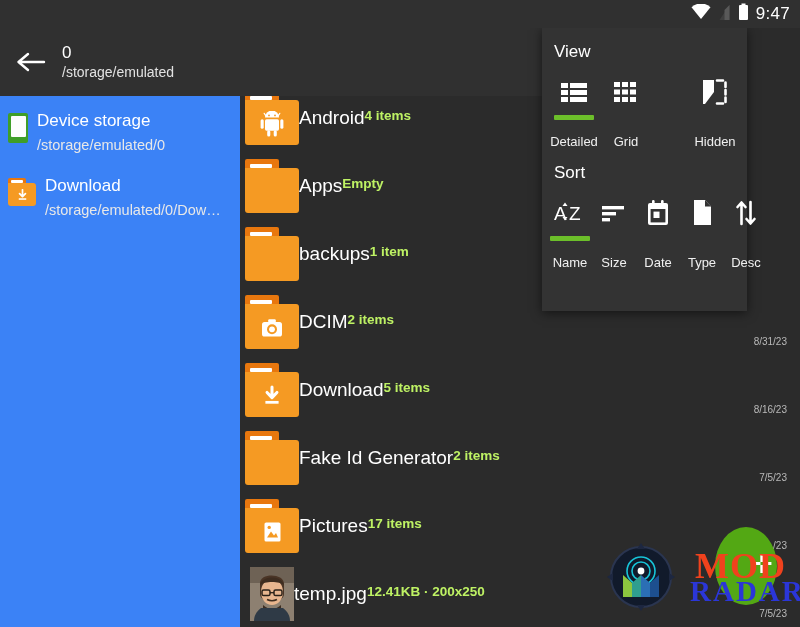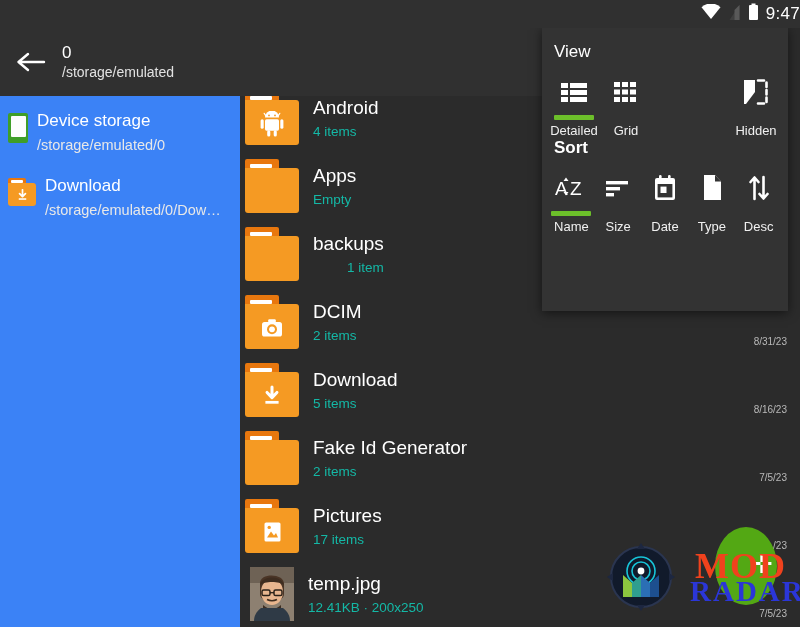--- a/index.html
+++ b/index.html
@@ -9,21 +9,21 @@
     font-family:"Liberation Sans", sans-serif;
     color:#ffffff;
     position:relative;
   }
 
   
   #statusbar{
     position:absolute; left:0; top:0; width:800px; height:28px;
     background:#303030;
     display:flex; align-items:center; justify-content:flex-end;
-    padding-right:0; gap:7px; z-index:40;
+    padding-right:10px; gap:7px; z-index:40;
   }
   .sb-ico{ display:block; }
   #clock{ font-size:17px; color:#ffffff; letter-spacing:.3px; font-weight:400; }
 
   
   #header{
     position:absolute; left:0; top:28px; width:542px; height:68px;
     background:#303030; display:flex; align-items:center; z-index:20;
   }
   #backbtn{ width:62px; height:68px; display:flex; align-items:center; justify-content:center; }
@@ -47,54 +47,54 @@
             margin-top:5px; flex:none; }
   .dev-ico:after{ content:""; position:absolute; left:2.5px; top:3px; width:15px; height:21px;
             background:#fdfdfd; border-radius:1px;}
   .dev-ico:before{ content:""; position:absolute; left:6px; bottom:3.5px; width:8px; height:2px;
             background:#3f9e28; z-index:2;}
 
   
   #list{ position:absolute; left:240px; top:28px; width:560px; height:599px; z-index:5; }
   .row{ position:absolute; left:0; width:560px; height:68px; display:flex; align-items:center; }
   .row .thumb{ width:54px; height:54px; margin-left:5px; flex:none; position:relative; }
-  .row .meta{ margin-left:14px; display:flex; flex-direction:column; justify-content:center; }
+  .row .meta{ display:flex; flex-direction:row; justify-content:center; }
   .fname{ font-size:19px; color:#fff; line-height:26px; white-space:nowrap; }
-  .fsub{ font-size:13.5px; color:#14b8a6; line-height:21px; white-space:nowrap; }
+  .fsub{ font-size:13.5px; color:#bef264; line-height:21px; white-space:nowrap;font-weight:bold; }
   .fdate{ position:absolute; right:13px; bottom:9px; font-size:10px; color:#b9b9b9; }
 
   
   .folder{ width:54px; height:54px; position:relative; }
   .folder .tab{ position:absolute; left:0; top:0; width:34px; height:13px;
                 background:#e8770e; border-radius:2px 2px 0 0; }
   .folder .tabline{ position:absolute; left:5px; top:4.5px; width:22px; height:4px;
                 background:#fff; border-radius:1px; }
   .folder .body{ position:absolute; left:0; top:9px; width:54px; height:45px;
                 background:#f59a23; border-radius:0 3px 3px 3px; }
   .folder .glyph{ position:absolute; left:0; top:12px; width:54px; height:42px;
                 display:flex; align-items:center; justify-content:center; }
 
   
   .photo{ width:44px; height:54px; margin-left:10px; background:#7d6a55; overflow:hidden;
           position:relative; flex:none;}
 
   
   #popup{
-    position:absolute; left:542px; top:28px; width:246px; height:283px;
+    position:absolute; left:542px; top:28px; width:205px; height:283px;
     background:#333333; z-index:30; padding:14px 0 0 0;
     box-shadow:0 2px 10px rgba(0,0,0,.55);
   }
   .sec-title{ font-size:17px; color:#fff; padding-left:12px; margin-bottom:10px; }
   .opt-row{ display:flex; padding:0 6px; }
   .opt{ display:flex; flex-direction:column; align-items:center; width:48px; margin:0 2px; }
   .opt.grow{ margin-left:auto; }
   .opt .gbox{ height:40px; display:flex; align-items:center; justify-content:center; }
   .opt .bar{ width:40px; height:5px; background:#6cbf2a; border-radius:1px; margin-top:3px; }
   .opt .bar.off{ background:transparent; }
-  .opt .lbl{ font-size:13px; color:#f0f0f0; margin-top:3px; white-space:nowrap; }
+  .opt .lbl{ font-size:13px; color:#f0f0f0; margin-top:14px; white-space:nowrap; }
 
   
   #wm{ position:absolute; left:605px; top:537px; width:190px; height:78px; z-index:35;
        pointer-events:none; }
   #wm-green{ position:absolute; left:110px; top:-10px; width:62px; height:78px;
        background:#57b312; border-radius:50%; opacity:.92; }
   #wm-mod{ position:absolute; left:90px; top:8px; font-size:36px; font-weight:bold;
        color:#f0421d; letter-spacing:1px; font-family:"Liberation Serif", serif; }
   #wm-radar{ position:absolute; left:85px; top:38px; font-size:29px; font-weight:bold;
        color:#2b36d8; letter-spacing:2px; font-family:"Liberation Serif", serif; }
@@ -364,21 +364,21 @@
           <path d="M14 26 L14 14 L5 26 Z" fill="#333333"></path>
           <path d="M17 2.5 L23 2.5 M25.5 4.5 L25.5 9 M25.5 12 L25.5 16.5 M25.5 19.5 L25.5 24 M23 25.5 L17 25.5" stroke="#ffffff" stroke-width="2.6" stroke-linecap="round" fill="none"></path>
         </svg>
       </span>
       <span class="bar off"></span>
       <span class="lbl">Hidden</span>
     </div>
 
   </div>
 
-  <div class="sec-title" style="font-weight:bold;">Sort</div>
+  <div class="sec-title" style="margin-top:14px;">Sort</div>
   <div class="opt-row">
 
     <div class="opt">
       <span class="gbox">
         <svg width="34" height="28" viewBox="0 0 34 28">
           <text x="1" y="21" font-family="Liberation Sans, sans-serif" font-size="19" fill="#fff">A</text>
           <text x="16" y="21" font-family="Liberation Sans, sans-serif" font-size="19" fill="#fff">Z</text>
           <path d="M14.5 7 L12 3.5 L9.5 7 Z" fill="#fff"></path>
           <path d="M14.5 18 L12 21.5 L9.5 18 Z" fill="#fff"></path>
         </svg>

